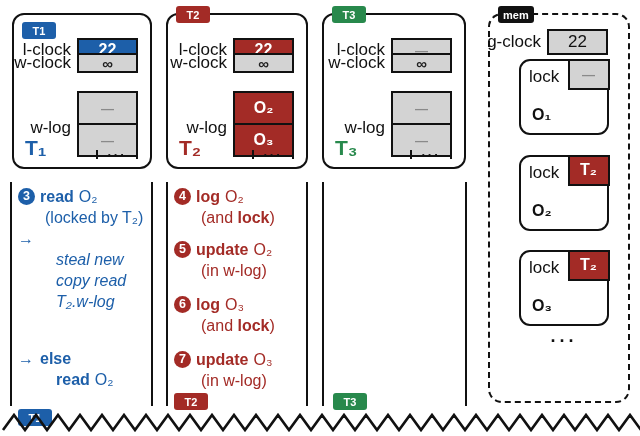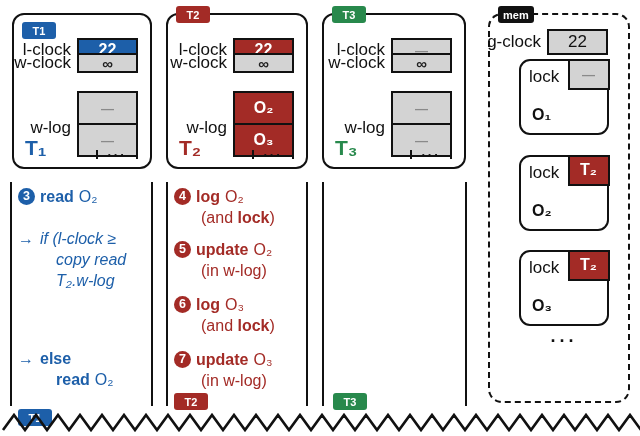--- a/index.html
+++ b/index.html
@@ -211,25 +211,30 @@
   <div class="lane" style="left:166px;width:142px;"></div>
   <div class="lane" style="left:322px;width:145px;"></div>
 
   <div class="steps blue" style="left:10px;width:145px;">
     <div class="grp" style="top:2px;">
       <div class="sline">
         <span class="badge">3</span>
         <span class="b">read</span>
         <span class="obj">O₂</span>
       </div>
+      <div class="sline ind1">
+        <span>(locked by T₂)</span>
+      </div>
     </div>
     <div class="grp" style="top:44px;">
       <div class="sline">
         <span class="arrow">→</span>
-        <span class="i">if (l-clock ≥</span>
+      </div>
+      <div class="sline ind3">
+        <span class="i">steal new</span>
       </div>
       <div class="sline ind3">
         <span class="i">copy read</span>
       </div>
       <div class="sline ind3">
         <span class="i">T₂.w-log</span>
       </div>
     </div>
     <div class="grp" style="top:164px;">
       <div class="sline">

